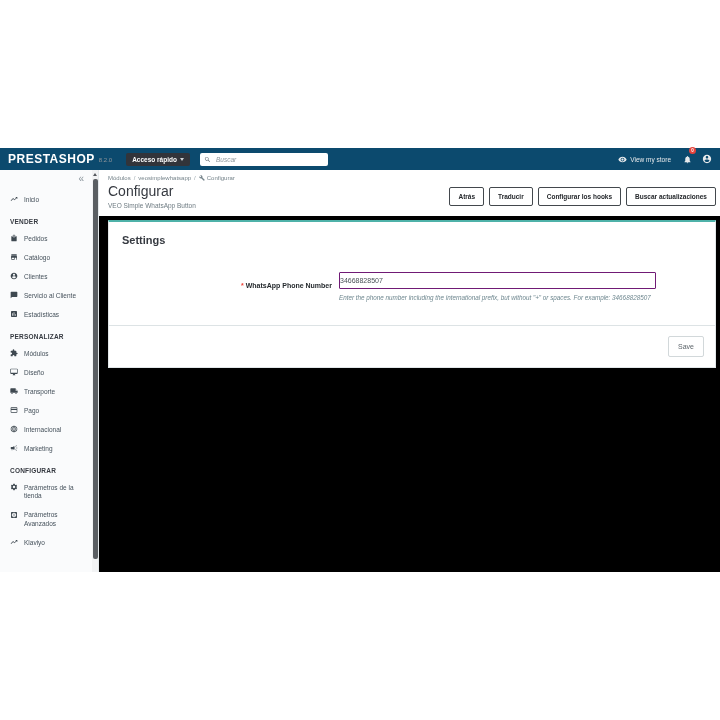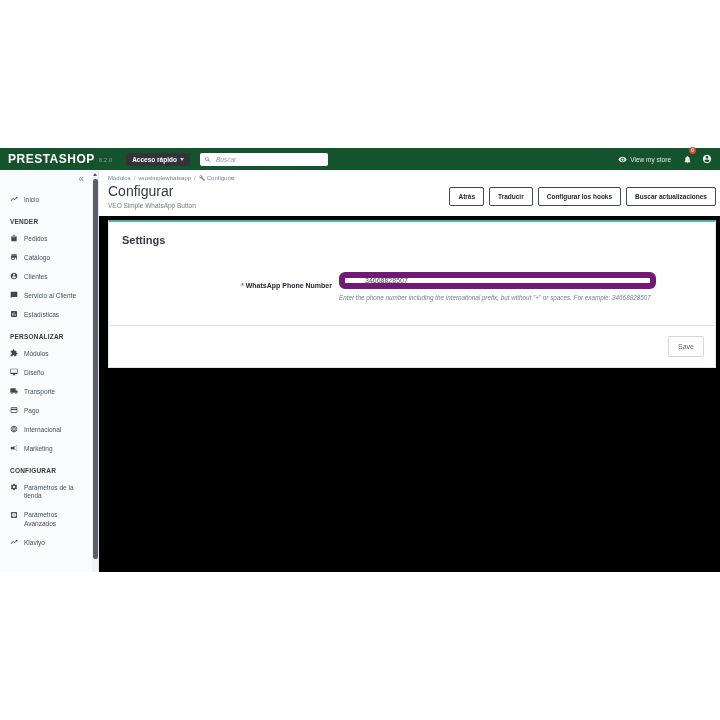--- a/index.html
+++ b/index.html
@@ -1,20 +1,20 @@
 <!DOCTYPE html>
 <html><head>
 <meta charset="utf-8">
 <style>
   html,body{margin:0;padding:0;background:#fff;}
   body{width:720px;height:720px;overflow:hidden;font-family:"Liberation Sans",sans-serif;-webkit-font-smoothing:antialiased;}
   .app{position:absolute;top:148px;left:0;width:720px;height:424px;display:flex;flex-direction:column;}
 
   
-  .topbar{height:22px;background:#14532d;display:flex;align-items:center;padding:0 8px;flex-shrink:0;}
+  .topbar{height:22px;background:#0c4a6e;display:flex;align-items:center;padding:0 8px;flex-shrink:0;}
   .brand{color:#fff;font-weight:bold;font-size:12px;letter-spacing:.5px;line-height:22px;}
   .version{color:#8f959a;font-size:6px;margin-left:4px;margin-top:2px;}
   .quick-access{display:flex;align-items:center;gap:3px;background:#32343a;border-radius:2px;padding:3px 6px;margin-left:14px;cursor:pointer;}
   .quick-access span{color:#fff;font-size:6.5px;font-weight:bold;}
   .caret-down{width:0;height:0;border-left:2.5px solid transparent;border-right:2.5px solid transparent;border-top:3px solid #cfd3d6;}
   .search-box{display:flex;align-items:center;background:#fff;border-radius:2px;height:13px;width:120px;margin-left:10px;padding:0 4px;}
   .search-box svg{flex-shrink:0;}
   .search-box input{border:0;outline:none;background:transparent;font-family:"Liberation Sans",sans-serif;font-size:6.5px;font-style:italic;color:#4a5258;width:100%;margin-left:3px;}
   .search-box input::placeholder{color:#8d979d;}
   .topbar-spacer{flex:1;}
@@ -53,21 +53,21 @@
   .hbtn{background:#fff;border:1px solid #43484d;border-radius:2px;font-family:"Liberation Sans",sans-serif;font-size:6.5px;font-weight:bold;color:#24272b;padding:5px 8px;cursor:pointer;white-space:nowrap;}
 
   .content{flex:1;background:#000000;padding:4px 4px 0 9px;}
   .panel{background:#fff;border:1px solid #e2e7e9;border-top:2px solid #4fb2a9;}
   .panel-body{padding:12px 13px 24px 13px;}
   .panel-title{font-size:11px;font-weight:bold;color:#363a41;}
   .form-row{display:flex;align-items:center;margin-top:23px;}
   .label-col{width:210px;text-align:right;padding-right:7px;flex-shrink:0;font-size:7px;font-weight:bold;color:#24292d;}
   .req{color:#f0453a;margin-right:2px;}
   .field-col{width:317px;}
-  .field-col input{width:100%;box-sizing:border-box;height:17px;border:6px solid #701a75;border-radius:6px;font-family:"Liberation Sans",sans-serif;font-size:7px;color:#4a5258;padding:0 20px;outline:none;}
+  .field-col input{width:100%;box-sizing:border-box;height:17px;border:1px solid #701a75;border-radius:1px;font-family:"Liberation Sans",sans-serif;font-size:7px;color:#4a5258;padding:0 0;outline:none;}
   .help-text{font-size:6.3px;font-style:italic;color:#6d868e;margin-top:5px;}
   .panel-footer{border-top:1px solid #dde3e5;padding:10px 11px;display:flex;justify-content:flex-end;}
   .save-btn{background:#fff;border:1px solid #d2d8da;border-radius:2px;font-family:"Liberation Sans",sans-serif;font-size:7px;color:#5c646a;padding:6px 9px;cursor:pointer;}
 </style>
 </head>
 <body>
 
 <div class="app">
 
   <div class="topbar">

